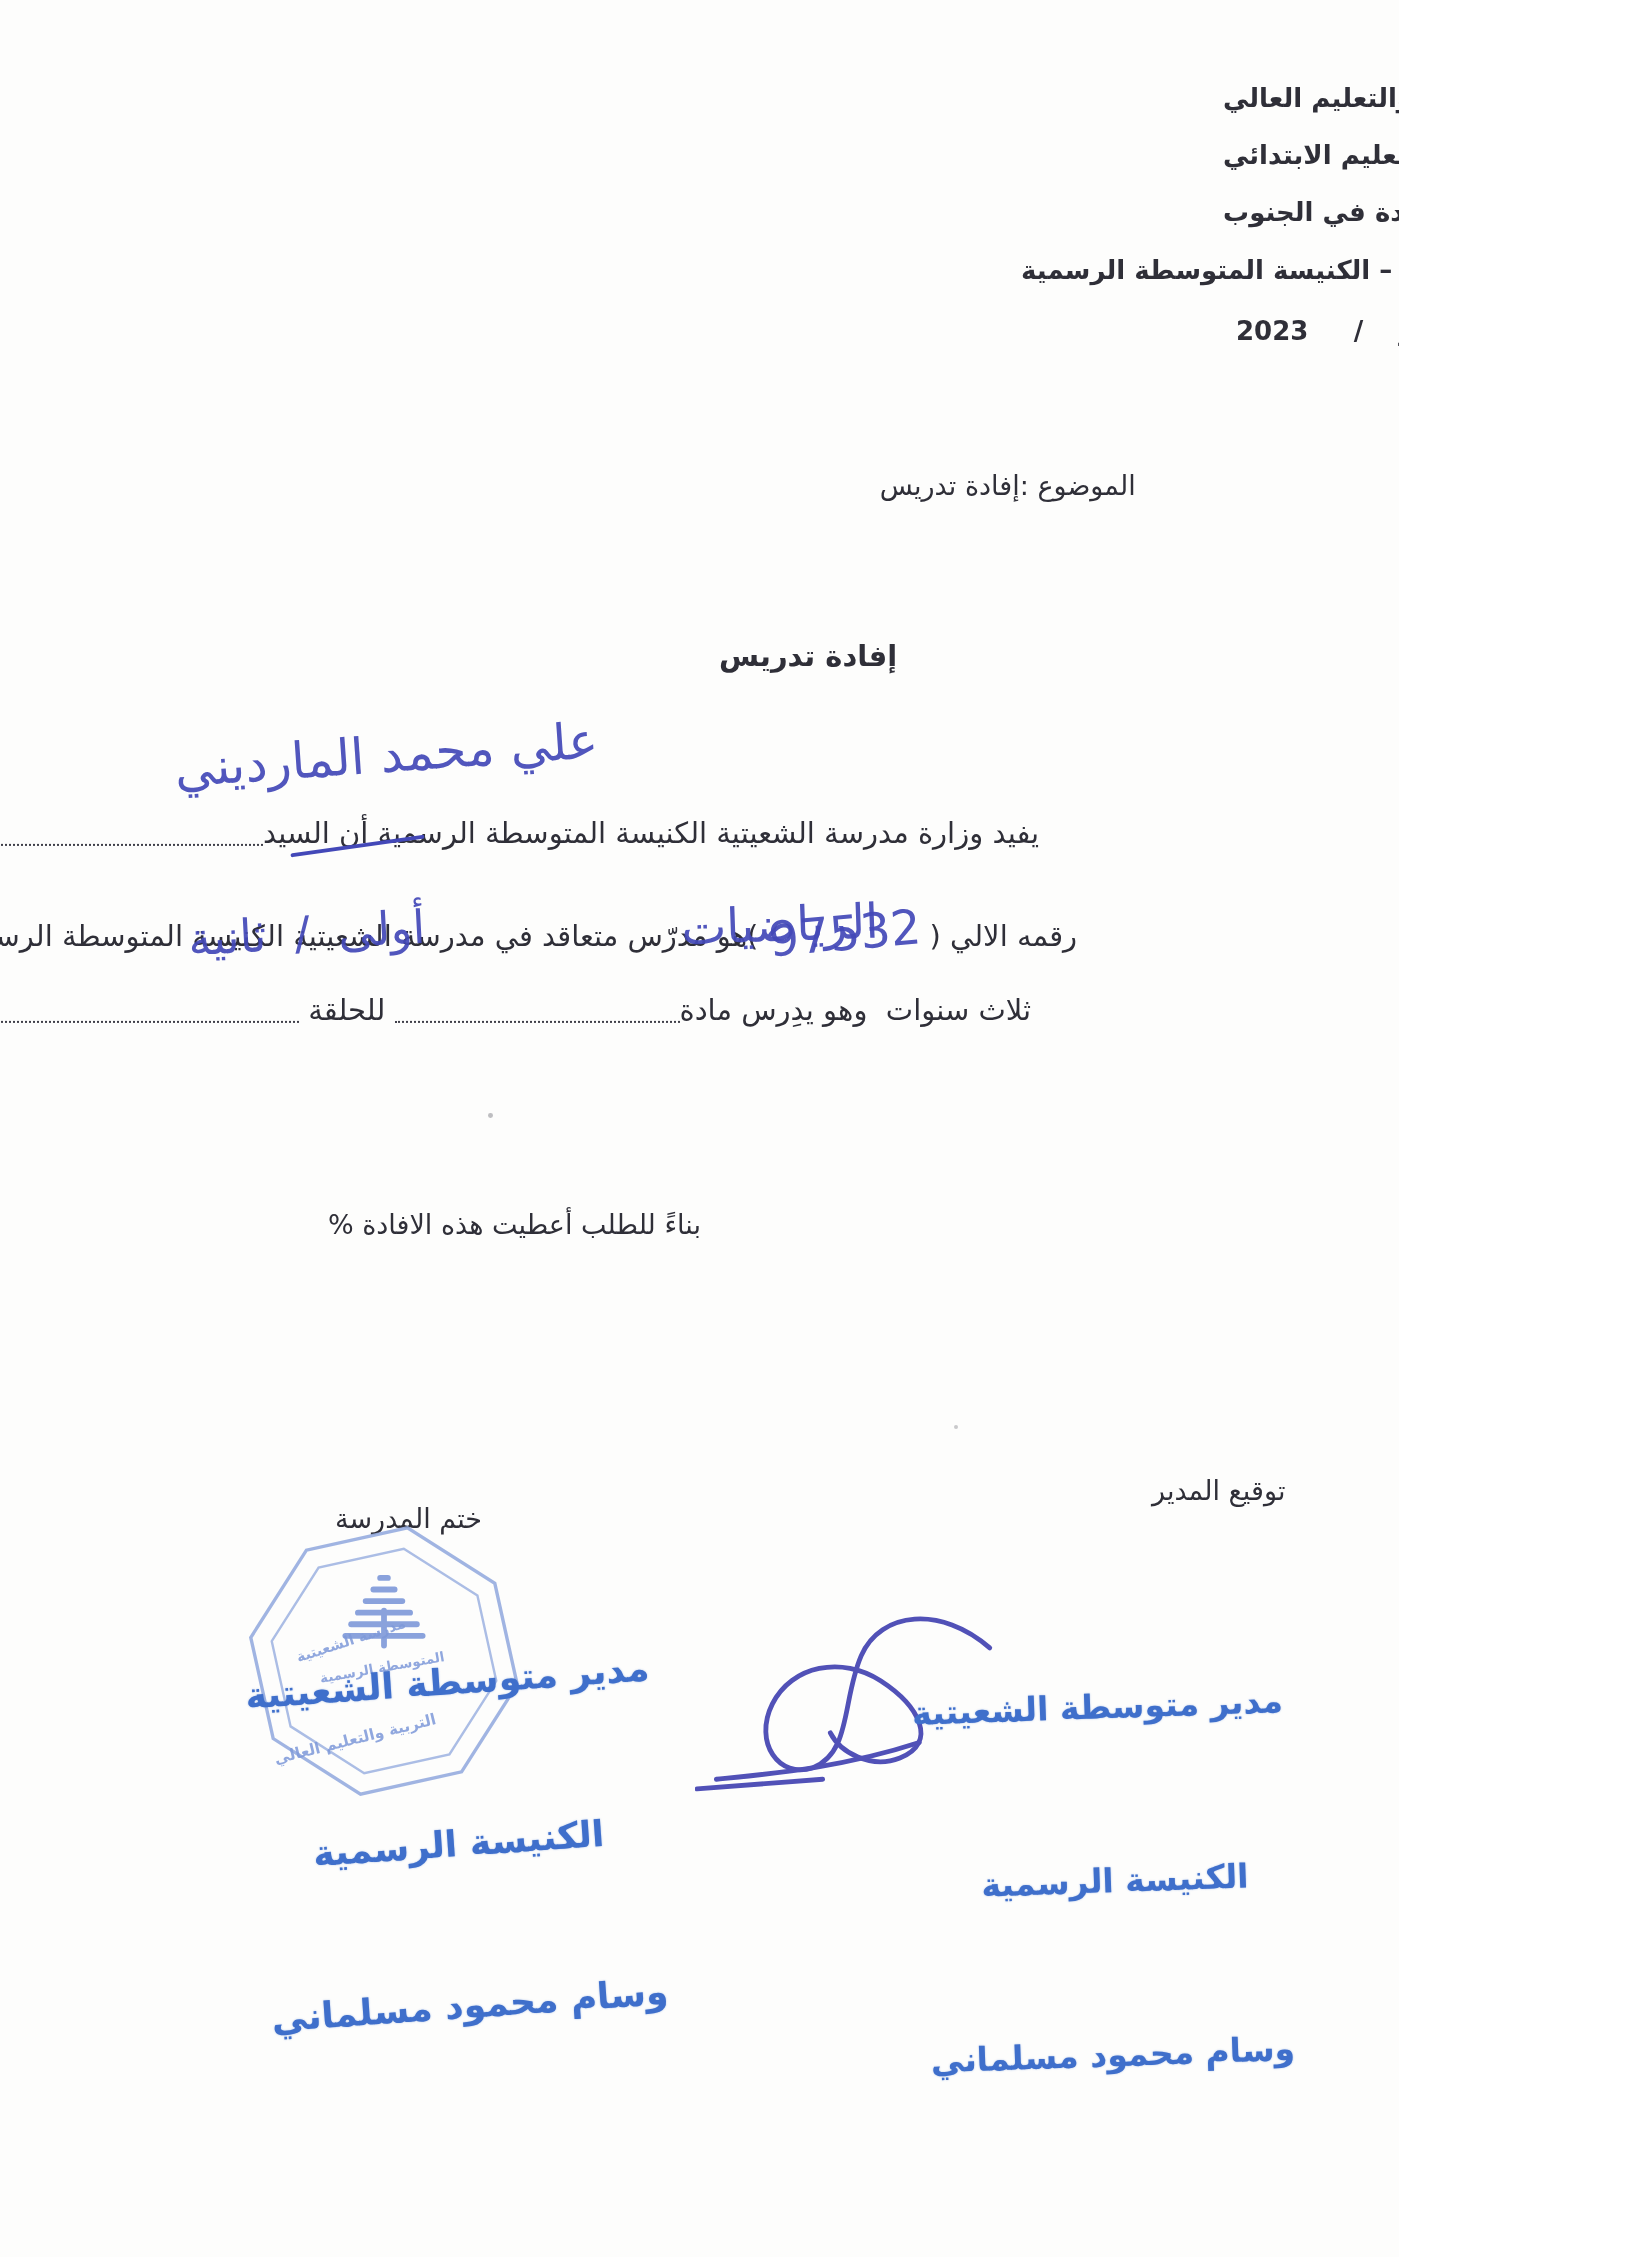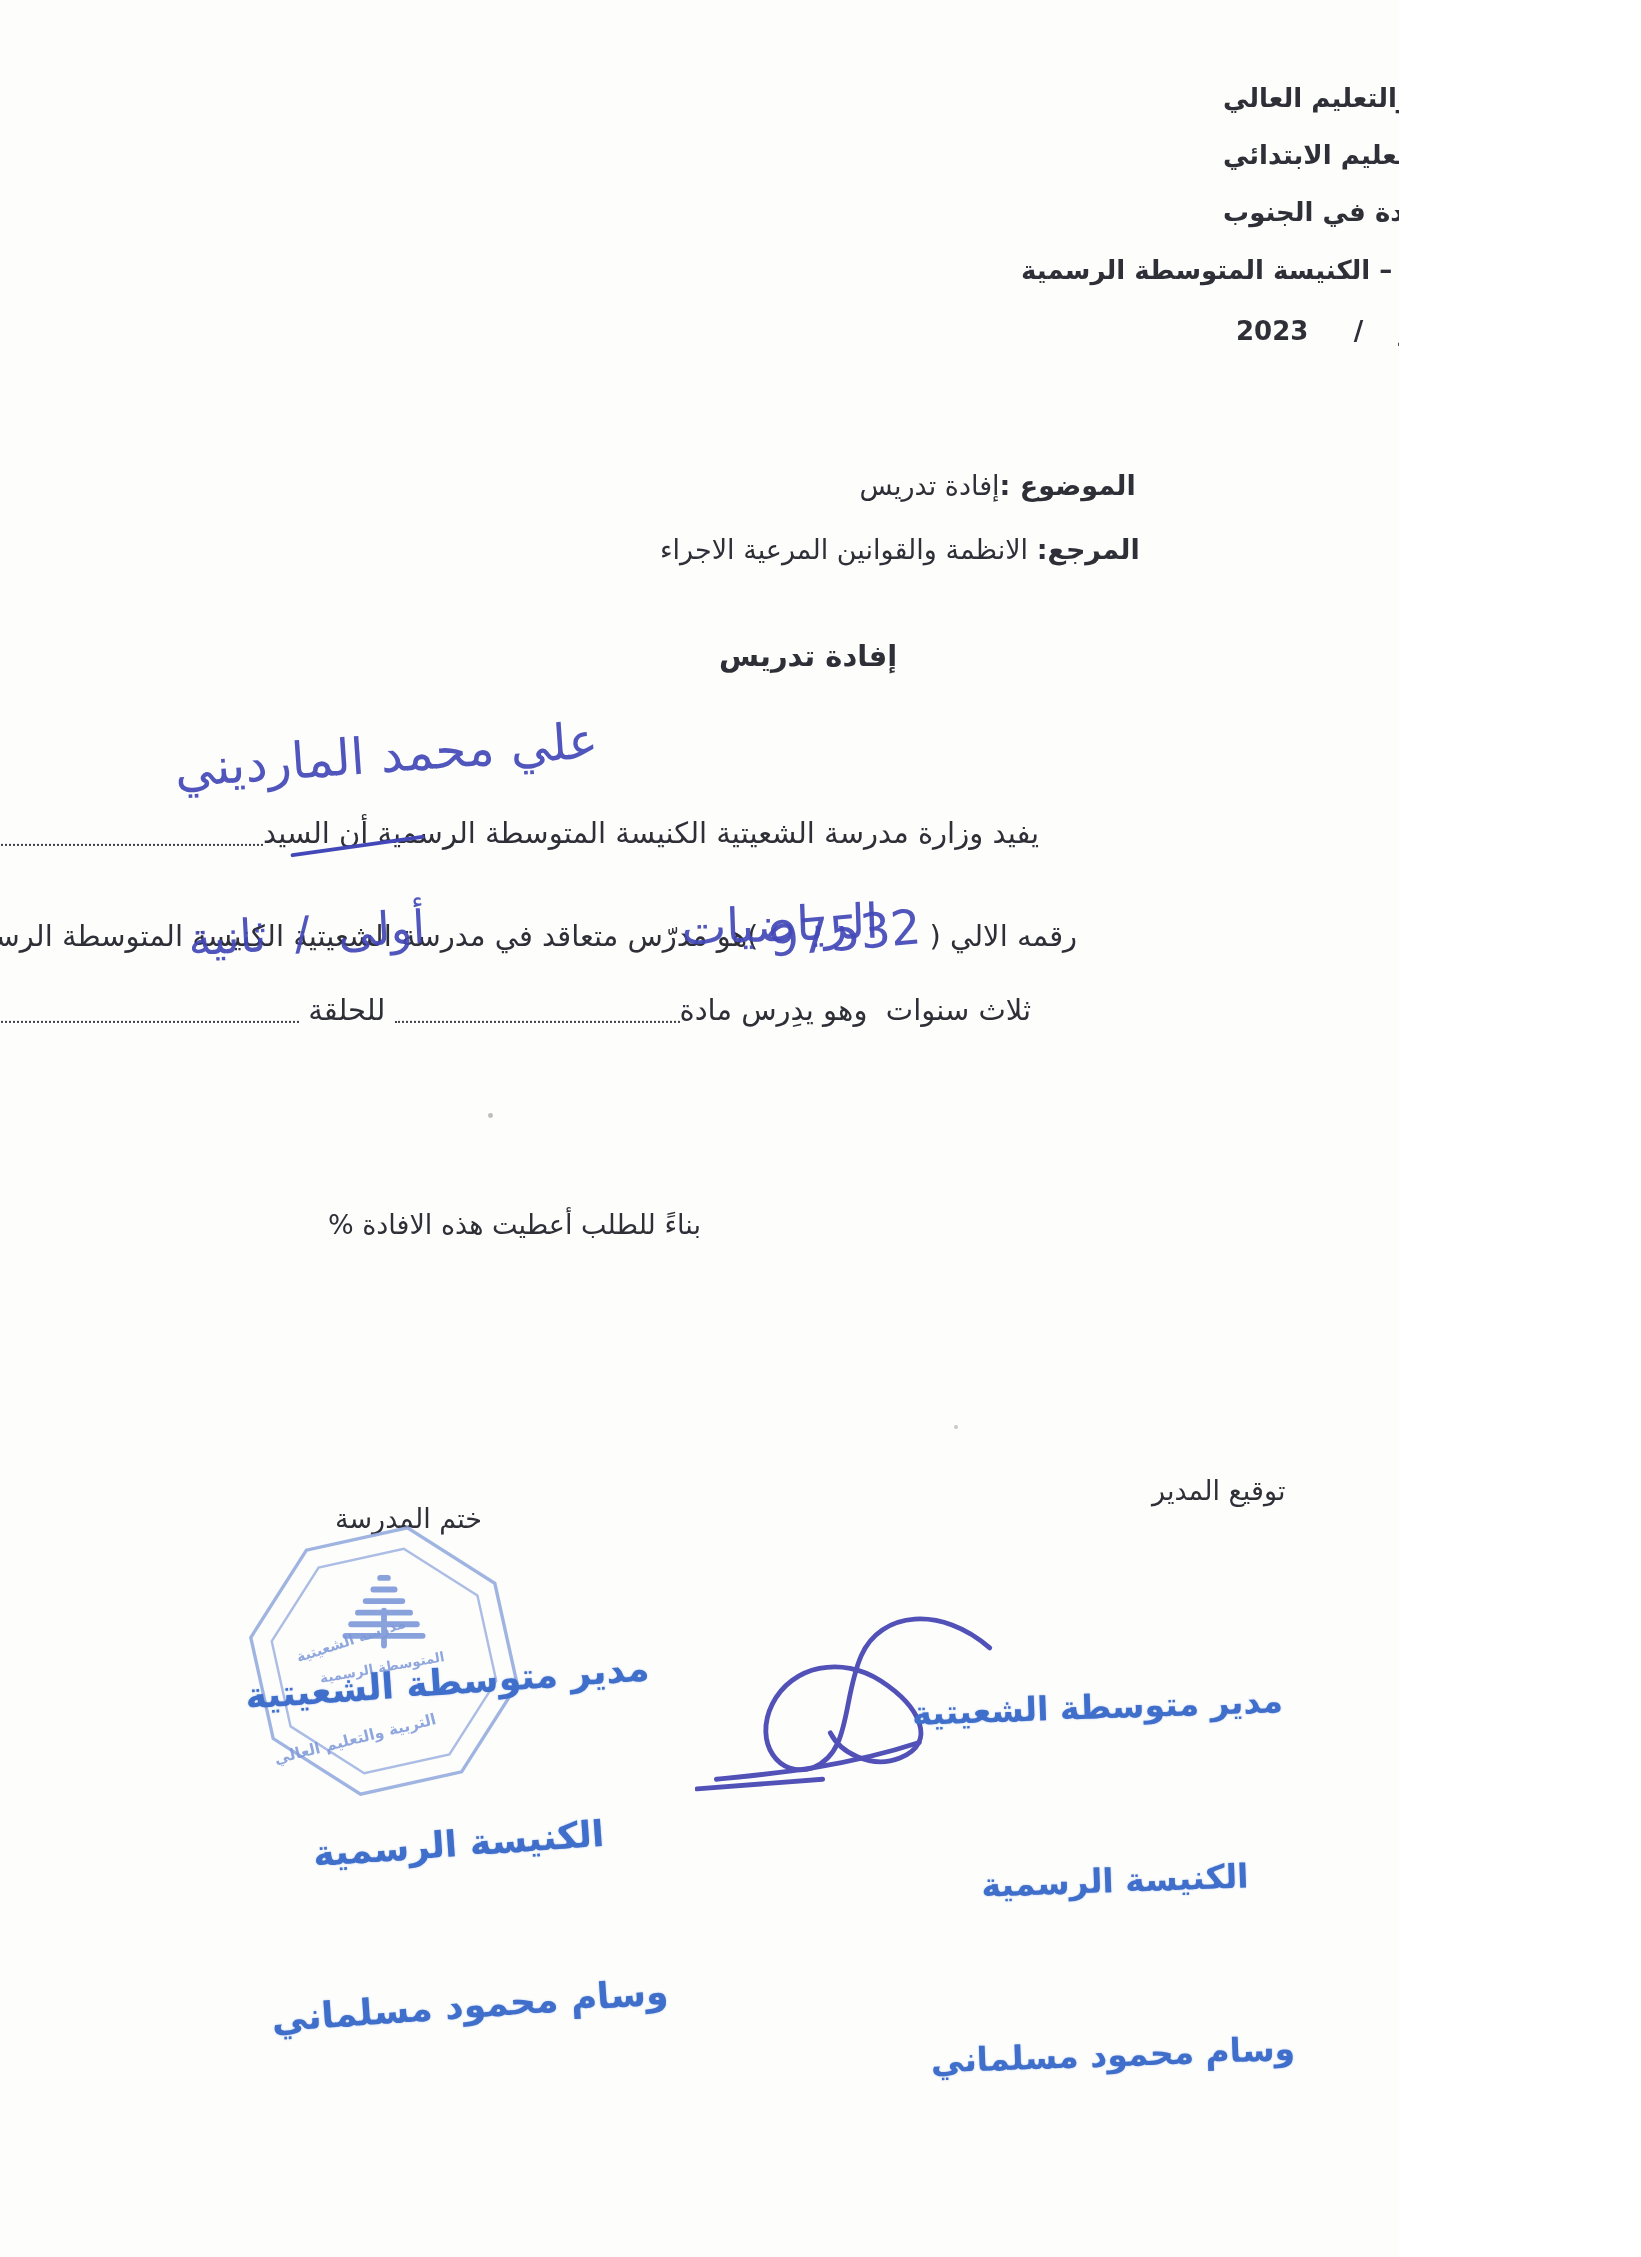--- a/index.html
+++ b/index.html
@@ -7,21 +7,21 @@
     position:relative;width:1399px;height:2257px;overflow:hidden;
     background:#fdfdfc;
     font-family:"DejaVu Sans",sans-serif;
     direction:rtl;
     color:#2f2f38;
   }
   .abs{position:absolute;white-space:pre;}
   .ar{direction:rtl;unicode-bidi:embed;}
   .hline{font-size:26px;font-weight:bold;letter-spacing:0.2px;}
   .subj{font-size:27px;}
-  .subj .lbl{font-weight:bold;margin-top:41px;}
+  .subj .lbl{font-weight:normal;margin-top:41px;}
   .doc-title{font-size:29px;font-weight:bold;}
   .bodyline{font-size:29px;}
   .dots{
     display:inline-block;height:1.05em;vertical-align:baseline;
     border-bottom:2.9px dotted #3f3f49;transform:translateY(2.9px);
   }
   .hand{
     position:absolute;color:#4348b8;white-space:pre;
     font-size:50px;opacity:.92;
   }
@@ -49,23 +49,20 @@
   <div>
     <div class="abs ar hline" style="left:1223px;top:83px;">وزارة التربية والتعليم العالي</div>
     <div class="abs ar hline" style="left:1223px;top:140px;">الكنيسة التعليم الابتدائي</div>
     <div class="abs ar hline" style="left:1223px;top:197px;">المنطقة الافادة في الجنوب</div>
     <div class="abs ar hline" style="left:1021px;top:255px;">مدرسة الشعيتية – الكنيسة المتوسطة الرسمية</div>
     <div class="abs ar hline" style="left:1236px;top:316px;">الصادر    /     2023</div>
   </div>
 
   <div class="abs ar subj" style="right:229px;top:439px;">
     <span class="lbl">الموضوع :</span><span>إفادة تدريس</span>
-  </div>
-  <div class="abs ar subj" style="right:225px;top:503px;">
-    <span class="lbl">المرجع:</span><span> الانظمة والقوانين المرعية الاجراء</span>
   </div>
 
   <div class="abs ar doc-title" style="left:719px;top:639px;">إفادة تدريس</div>
 
   <div class="abs ar bodyline" style="right:323px;top:777px;">
     <span>يفيد وزارة مدرسة الشعيتية الكنيسة المتوسطة الرسمية أن السيد</span><span class="dots" style="width:406px;"></span>
   </div>
   <div class="hand" style="left:174px;top:726px;transform:rotate(-4deg);">علي محمد المارديني</div>
   <div class="underline-stroke" style="left:290px;top:844px;width:135px;height:3.9px;transform:rotate(-8deg);"></div>
 

